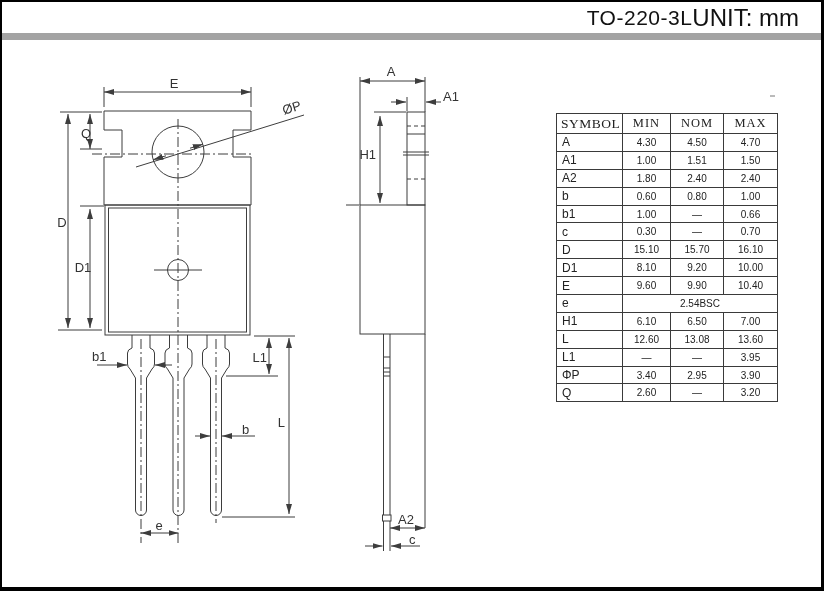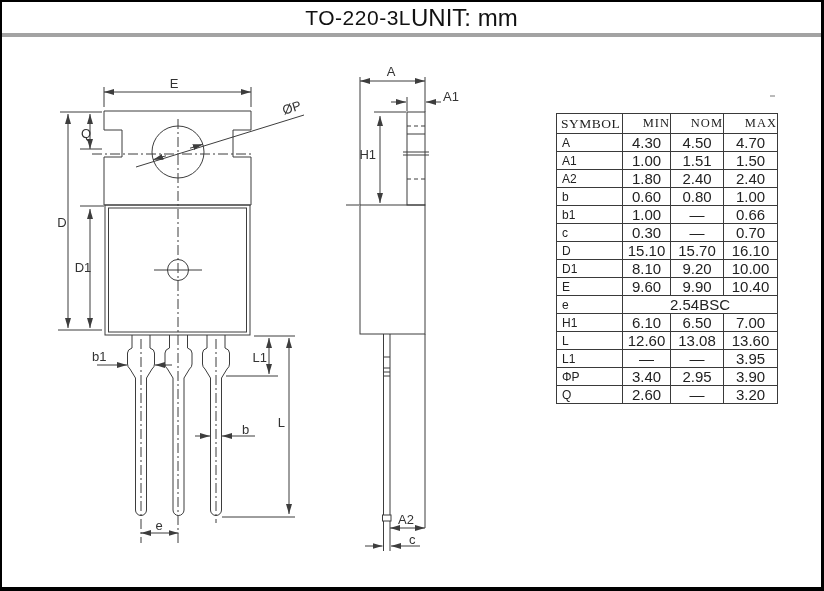--- a/index.html
+++ b/index.html
@@ -3,42 +3,42 @@
 <meta charset="utf-8">
 <style>
   html,body { margin:0; padding:0; background:#e8e8e8; }
   .page {
     position:relative; width:824px; height:591px; background:#fff;
     box-sizing:border-box; border:2px solid #000; border-right-width:3px; border-bottom-width:4px;
     font-family:"Liberation Sans", sans-serif; overflow:hidden;
   }
   .header {
     position:absolute; top:0; left:0; right:0; height:31px;
-    border-bottom:4px solid #a3a3a3;
-    display:flex; justify-content:center; align-items:center;
-    padding:0 12px; box-sizing:content-box;
+    border-bottom:7px solid #a3a3a3;
+    display:flex; justify-content:flex-end; align-items:center;
+    padding:0 22px; box-sizing:content-box;
   }
   .pkg-title { font-size:21px; color:#111; letter-spacing:0.5px; }
   .unit-label { font-size:24px; color:#111; }
   .drawing-svg { position:absolute; left:0; top:-3px; }
   .dim-table-wrap { position:absolute; left:554px; top:111px; }
   table.dim-table { border-collapse:collapse; table-layout:fixed; width:221px; color:#222; }
   table.dim-table th, table.dim-table td {
     border:1px solid #3a3a3a; padding:0; margin:0; overflow:hidden; white-space:nowrap;
   }
   table.dim-table th { height:19px; font-weight:normal;font-family:Liberation Serif, serif; }
   table.dim-table td { height:16.9px; }
   .col-sym { width:66px; }
   .col-min { width:48px; }
   .col-nom { width:53px; }
   .col-max { width:54px; }
   .sym-cell { text-align:left; padding-left:5px !important; font-size:12px; }
   .hdr-sym  { text-align:left; padding-left:4px !important; font-size:13.5px; letter-spacing:0.5px; }
-  .hdr-val  { text-align:right; font-size:12.5px; letter-spacing:1px; }
-  .val-cell { text-align:center; font-size:15px; }
+  .hdr-val  { text-align:center; font-size:12.5px; letter-spacing:1px; }
+  .val-cell { text-align:center; font-size:10px; }
   .dim-label { font-size:13px; fill:#333; font-family:"Liberation Sans", sans-serif; }
 </style>
 </head>
 <body>
 
 <div class="page">
 
   <div class="header">
     <span class="pkg-title">TO-220-3L</span>
     <span class="unit-label">UNIT: mm</span>

